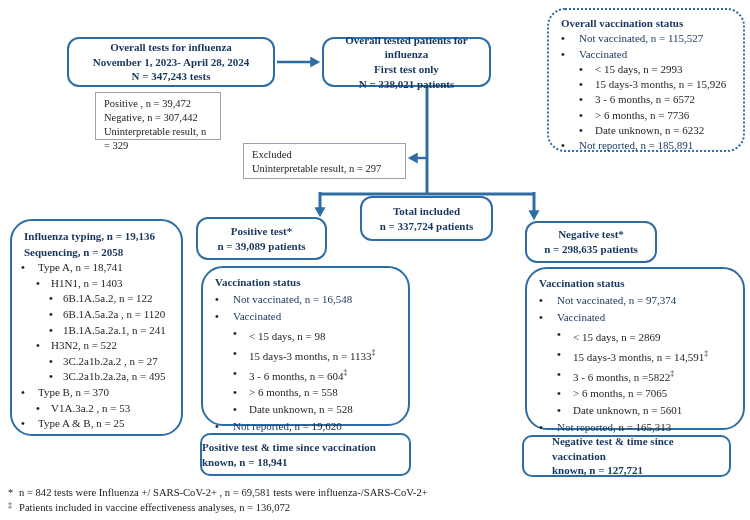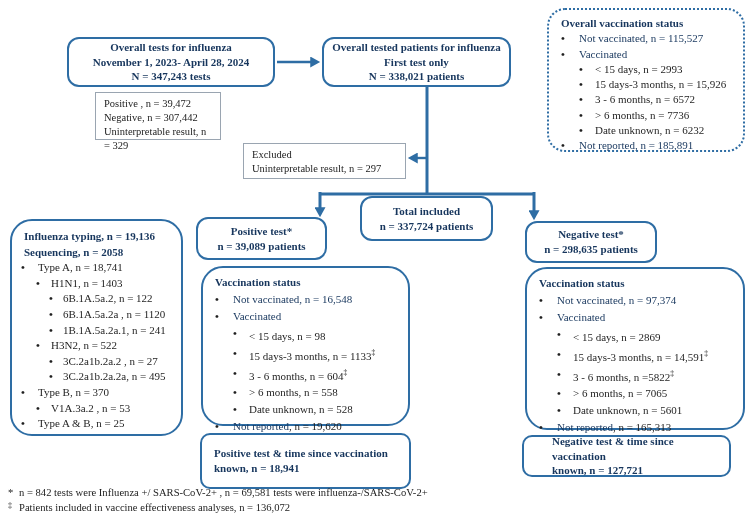--- a/index.html
+++ b/index.html
@@ -79,21 +79,21 @@
     <div>November 1, 2023- April 28, 2024</div>
     <div>N = 347,243 tests</div>
   </div>
 
   <div class="box subbox" style="left:95px;top:92px;width:126px;height:48px;">
     <div>Positive , n = 39,472</div>
     <div>Negative, n = 307,442</div>
     <div>Uninterpretable result, n = 329</div>
   </div>
 
-  <div class="box main" style="left:322px;top:37px;width:189px;height:50px;">
+  <div class="box main" style="left:322px;top:37px;width:169px;height:50px;">
     <div>Overall tested patients for influenza</div>
     <div>First test only</div>
     <div>N = 338,021 patients</div>
   </div>
 
   <div class="box dotted leftalign lines-15" style="left:547px;top:8px;width:198px;height:144px;">
     <div class="vtitle">Overall vaccination status</div>
     <div class="li lv1"><span class="b">Not vaccinated, n = 115,527</span><span></span></div>
     <div class="li lv1"><span class="b">Vaccinated</span><span></span></div>
     <div class="li lv2"><span class="b"></span><span>&lt; 15 days, n = 2993</span></div>
@@ -140,21 +140,21 @@
     <div class="li lv1"><span class="b">Not vaccinated, n = 16,548</span><span></span></div>
     <div class="li lv1"><span class="b">Vaccinated</span><span></span></div>
     <div class="li lv2"><span>&lt; 15 days, n = 98</span><sup class="dag"></sup></div>
     <div class="li lv2"><span>15 days-3 months, n = 1133</span><sup class="dag">‡</sup></div>
     <div class="li lv2"><span>3 - 6 months, n = 604</span><sup class="dag">‡</sup></div>
     <div class="li lv2"><span>&gt; 6 months, n = 558</span></div>
     <div class="li lv2"><span>Date unknown, n = 528</span></div>
     <div class="li lv1"><span class="b">Not reported</span><span>, n = 19,620</span></div>
   </div>
 
-  <div class="box main" style="left:200px;top:433px;width:211px;height:56px;border-radius:10px;text-align:left;align-items:flex-start;padding-left:12px;">
+  <div class="box main" style="left:200px;top:433px;width:211px;height:43px;border-radius:10px;text-align:left;align-items:flex-start;padding-left:0;">
     <div>Positive test &amp; time since vaccination</div>
     <div>known, n = 18,941</div>
   </div>
 
   <div class="box main" style="left:525px;top:221px;width:132px;height:42px;">
     <div>Negative test*</div>
     <div>n = 298,635 patients</div>
   </div>
 
   <div class="box biground leftalign lines-16" style="left:525px;top:267px;width:220px;height:163px;">

